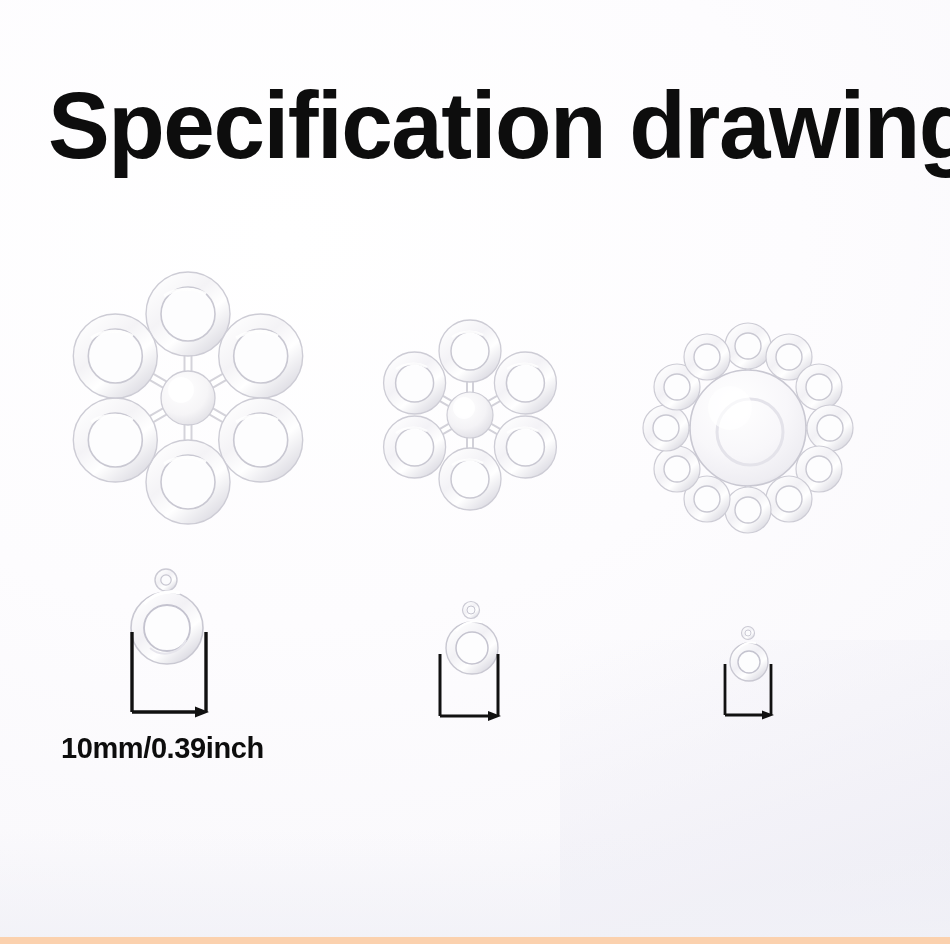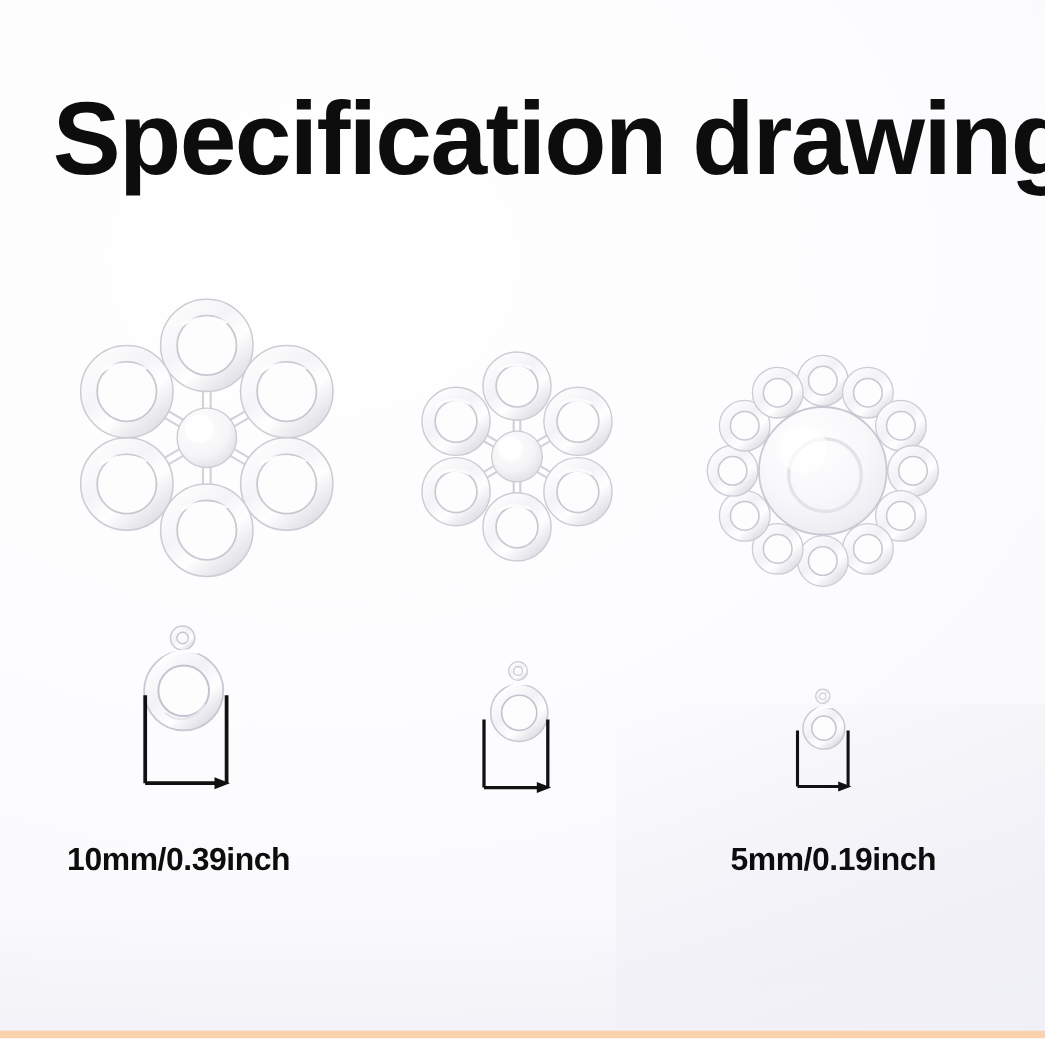--- a/index.html
+++ b/index.html
@@ -49,21 +49,21 @@
     letter-spacing: -1.5px;
     color: #0b0b0b;
     white-space: nowrap;
     transform: scaleX(0.985);
     transform-origin: left top;
   }
 
   
   .caption {
     position: absolute;
-    top: 766px;
+    top: 732px;
     font-size: 29px;
     font-weight: 700;
     color: #0d0d0d;
     letter-spacing: -0.4px;
     white-space: nowrap;
   }
   #caption-0 { left: 61px; }
   #caption-1 { left: 366px; }
   #caption-2 { left: 664px; }
 
@@ -392,18 +392,17 @@
       <g stroke="#111111" stroke-width="2.8" fill="none" stroke-linecap="butt">
         <line x1="3" y1="2" x2="3" y2="53"></line>
         <line x1="49" y1="2" x2="49" y2="53"></line>
         <line x1="3" y1="53" x2="45" y2="53"></line>
       </g>
       <polygon points="52,53 40,48.5 40,57.5" fill="#111111"></polygon>
     </svg>
   </div>
 
   <div class="caption" id="caption-0" style="color: rgb(13, 13, 13);">10mm/0.39inch</div>
-  <div class="caption" id="caption-2" style="color: rgb(13, 13, 13);">5mm/0.19inch</div>
 
   <div id="bottom-strip" style="background: rgb(251, 209, 174);"></div>
   <div id="bottom-strip-fade"></div>
 
 </div>
 
 </body></html>

